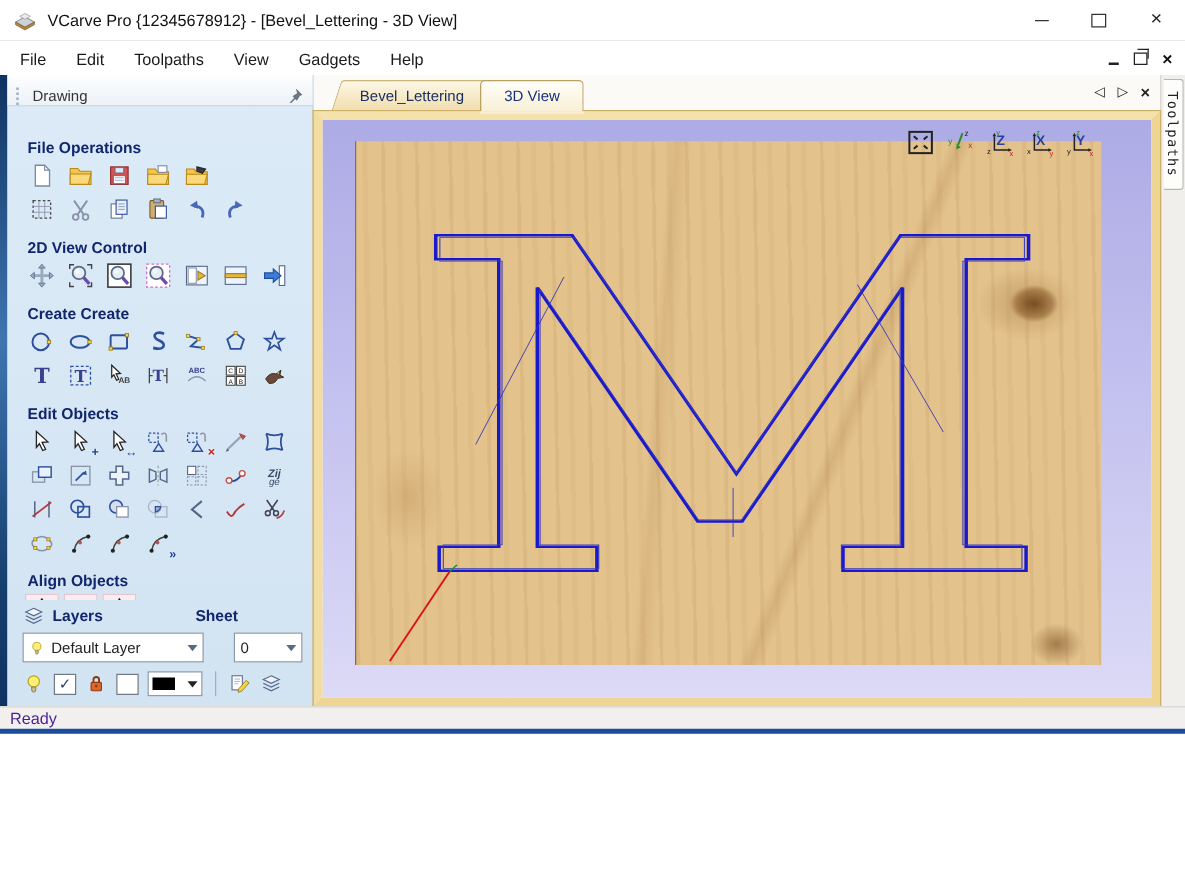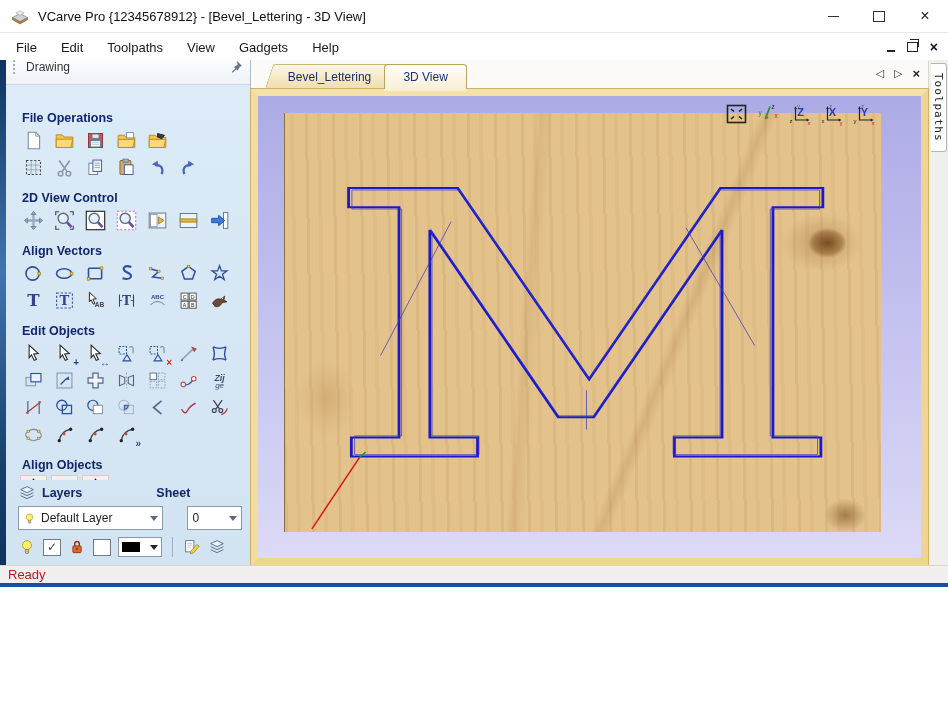--- a/index.html
+++ b/index.html
@@ -25,21 +25,21 @@
   .mdi-restore i{display:block;position:relative;width:9px;height:8px;border:1.5px solid #222;background:#fff}
   .mdi-restore i:before{content:"";position:absolute;left:2px;top:-4px;width:8px;height:7px;border:1.5px solid #222;border-bottom:none;border-left:none}
   .mdi-close{font-size:14px;font-weight:bold;color:#111}
 
   
   .main{position:absolute;top:60px;left:0;right:0;bottom:22px;display:flex}
   .leftstrip{width:6px;background:linear-gradient(180deg,#0f3261,#3f75b0 42%,#16406f 80%,#0f3261)}
 
   
   .sidebar{width:244px;display:flex;flex-direction:column;background:linear-gradient(180deg,#dcebf7,#d2e3f2);border-right:1px solid #aebecf}
-  .drawing-header{height:24px;background:linear-gradient(#fdfeff,#edf2f7);border-bottom:1px solid #cfd8e2;display:flex;align-items:flex-start;padding:0 7px;flex:none}
+  .drawing-header{height:24px;background:linear-gradient(#fdfeff,#edf2f7);border-bottom:1px solid #cfd8e2;display:flex;align-items:flex-end;padding:0 7px;flex:none}
   .grip{width:3px;height:14px;border-left:2px dotted #9fb0c2;margin-right:8px}
   .drawing-title{font-size:12px;color:#333}
   .pin{margin-left:auto;width:14px;height:14px}
   .sections{flex:1;overflow:hidden;padding-top:15px}
   .section-title{font-size:12.5px;font-weight:bold;color:#12266d;margin:11px 0 3px 16px}
   .icon-row{display:flex;gap:4px;margin:2px 0 2px 14px}
   .tool{width:27px;height:25px;display:flex;align-items:center;justify-content:center;position:relative;flex:none}
   .tool svg.ic{width:21px;height:21px;overflow:visible}
   .tool.pinkbg{background:#fbecef;border:1px solid #e6c6cd;width:25px;height:23px}
   .tool.boxed{border:1px solid #93a5b8;background:#edf3f9;width:25px;height:23px}
@@ -92,21 +92,21 @@
       repeating-linear-gradient(89deg, rgba(150,100,40,.10) 0 3px, rgba(0,0,0,0) 3px 12px, rgba(150,100,40,.055) 12px 16px, rgba(0,0,0,0) 16px 27px)}
   .wood svg{position:absolute;inset:0;width:100%;height:100%}
   .axisbar{position:absolute;top:7px;right:44px;display:flex;gap:7px;align-items:center}
   .axisbtn{width:25px;height:22px;display:flex;align-items:center;justify-content:center}
   .axisbtn svg{width:25px;height:22px;overflow:visible}
 
   .toolpaths-strip{width:19px;background:#f0efec;border-left:1px solid #dbd8d2;display:flex;flex-direction:column;align-items:center}
   .toolpaths-tab{margin-top:3px;background:#fdfdfc;border:1px solid #b9b6ae;border-left:none;border-radius:0 3px 3px 0;padding:9px 1px;writing-mode:vertical-rl;font-size:11px;color:#222;letter-spacing:1px;font-family:"DejaVu Sans Mono","Liberation Mono",monospace}
 
   
-  .statusbar{position:absolute;left:0;right:0;bottom:0;height:22px;box-sizing:border-box;background:#f1f0ee;border-top:1px solid #d8d5cf;border-bottom:4px solid #1d4e9e;display:flex;align-items:center;padding-left:8px;font-size:13px;color:#b91c1c}
+  .statusbar{position:absolute;left:0;right:0;bottom:0;height:22px;box-sizing:border-box;background:#f1f0ee;border-top:1px solid #d8d5cf;border-bottom:4px solid #1d4e9e;display:flex;align-items:center;padding-left:8px;font-size:13px;color:#4c1d95}
 </style>
 </head>
 <body>
 
 <svg width="0" height="0" style="position:absolute">
 <defs>
   <symbol id="page" viewBox="0 0 24 24">
         <path d="M6 2.5h8.5L19 7v14.5H6z" fill="#fff" stroke="#7a8aa0" stroke-width="1.2"></path>
         <path d="M14.5 2.5V7H19" fill="none" stroke="#7a8aa0"></path>
       </symbol>
@@ -548,21 +548,21 @@
               <svg class="ic" viewBox="0 0 24 24">
                 <use href="#wintile"></use>
               </svg>
             </span>
             <span class="tool">
               <svg class="ic" viewBox="0 0 24 24">
                 <use href="#panelarrow"></use>
               </svg>
             </span>
           </div>
-          <div class="section-title">Align Vectors</div>
+          <div class="section-title">Create Create</div>
           <div class="icon-row">
             <span class="tool">
               <svg class="ic" viewBox="0 0 24 24">
                 <use href="#circleshape"></use>
               </svg>
             </span>
             <span class="tool">
               <svg class="ic" viewBox="0 0 24 24">
                 <use href="#ellipseshape"></use>
               </svg>

